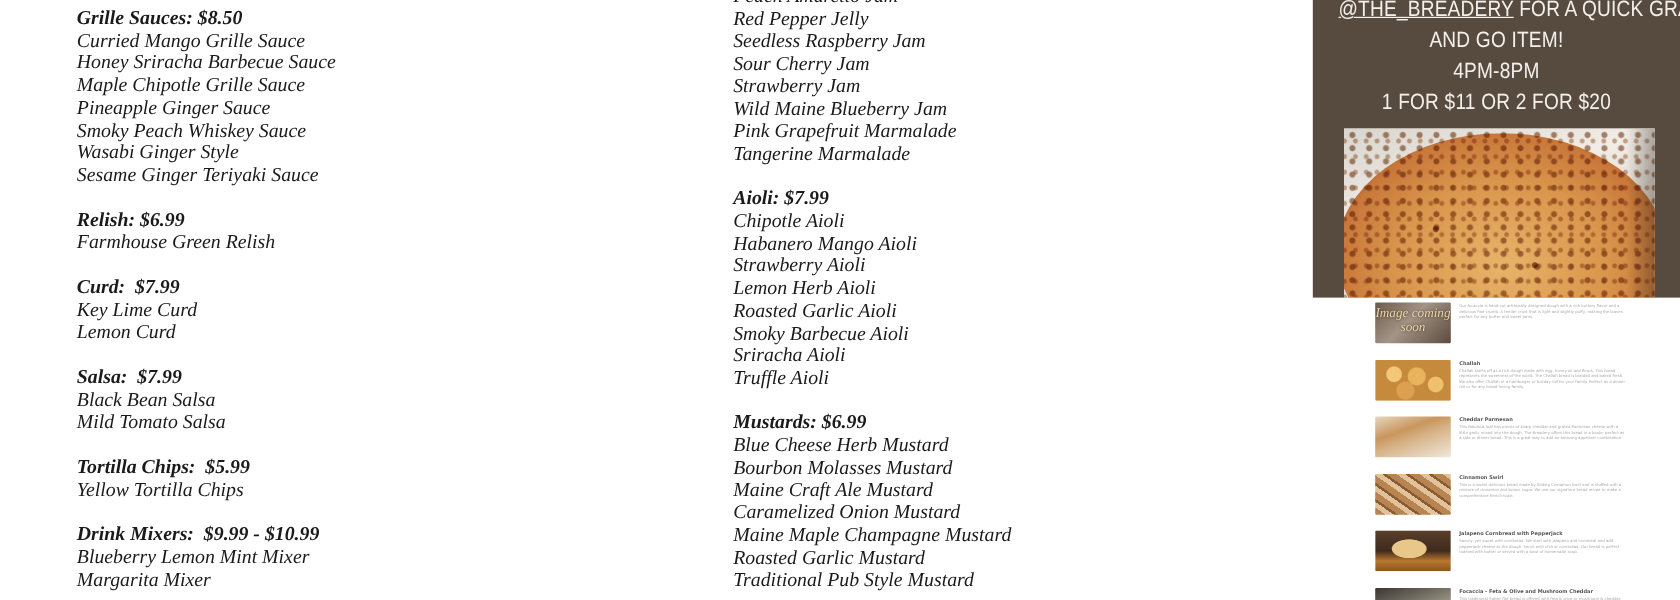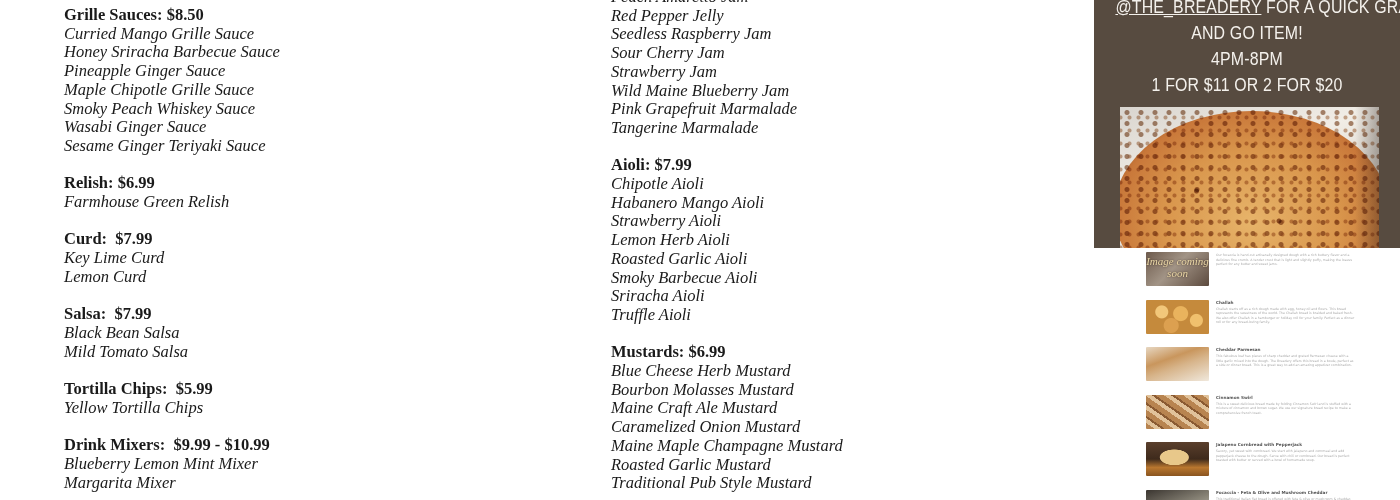--- a/index.html
+++ b/index.html
@@ -4,21 +4,21 @@
   <style>
     * { box-sizing: border-box; margin: 0; padding: 0; }
     html, body { width: 1400px; height: 500px; overflow: hidden; background: #ffffff; }
     body { position: relative; font-family: "Liberation Serif", "DejaVu Serif", serif; color: #1a1a1a; }
 
     .col { position: absolute; top: 0; }
     .col1 { left: 64px; top: 6px; width: 500px; }
     .col2 { left: 611px; top: -12px; width: 480px; }
 
     .section { margin-bottom: 18.7px; }
-    .heading { font-weight: bold; font-size: 16.5px; line-height: 18.7px; white-space: pre; }
+    .heading { font-weight: bold; font-size: 16.5px; line-height: 18.7px; white-space: pre; font-style: italic; }
     .item { font-size: 16.5px; line-height: 18.7px; white-space: nowrap; font-style: italic; }
 
     
     .promo {
       position: absolute; left: 1094px; top: 0; width: 306px; height: 248px;
       background: #574b40; color: #f4f1ec;
       font-family: Liberation Sans, sans-serif;
       text-align: center;
     }
     .promo-lines { position: absolute; top: -6px; left: 0; width: 100%; }
@@ -64,24 +64,24 @@
     .t5 { background: linear-gradient(160deg, #3a3530, #8a8578 50%, #d9d6cf); }
   </style>
 </head>
 <body>
 
 <div class="col col1" id="col1">
     <div class="section">
       <div class="heading">Grille Sauces: $8.50</div>
       <div class="item">Curried Mango Grille Sauce</div>
       <div class="item">Honey Sriracha Barbecue Sauce</div>
+      <div class="item">Maple Chipotle Grille Sauce</div>
       <div class="item">Pineapple Ginger Sauce</div>
-      <div class="item">Maple Chipotle Grille Sauce</div>
       <div class="item">Smoky Peach Whiskey Sauce</div>
-      <div class="item">Wasabi Ginger Sauce</div>
+      <div class="item">Wasabi Ginger Style</div>
       <div class="item">Sesame Ginger Teriyaki Sauce</div>
     </div>
     <div class="section">
       <div class="heading">Relish: $6.99</div>
       <div class="item">Farmhouse Green Relish</div>
     </div>
     <div class="section">
       <div class="heading">Curd:  $7.99</div>
       <div class="item">Key Lime Curd</div>
       <div class="item">Lemon Curd</div>

